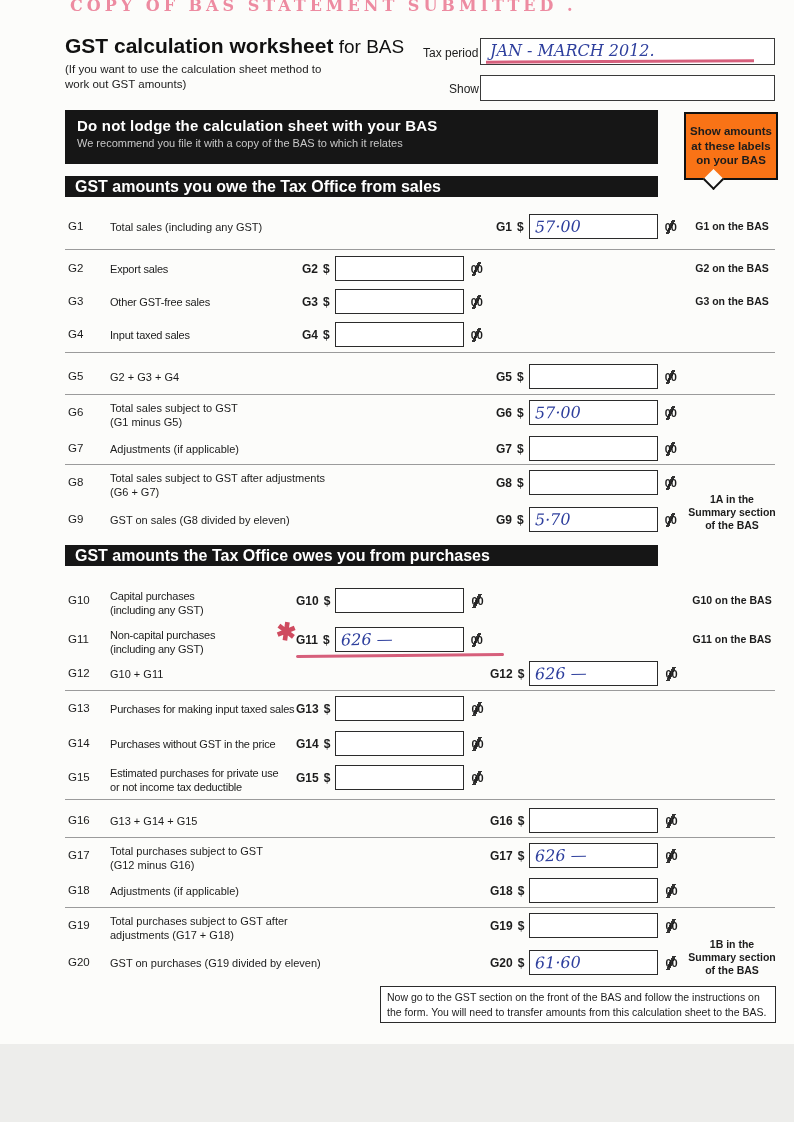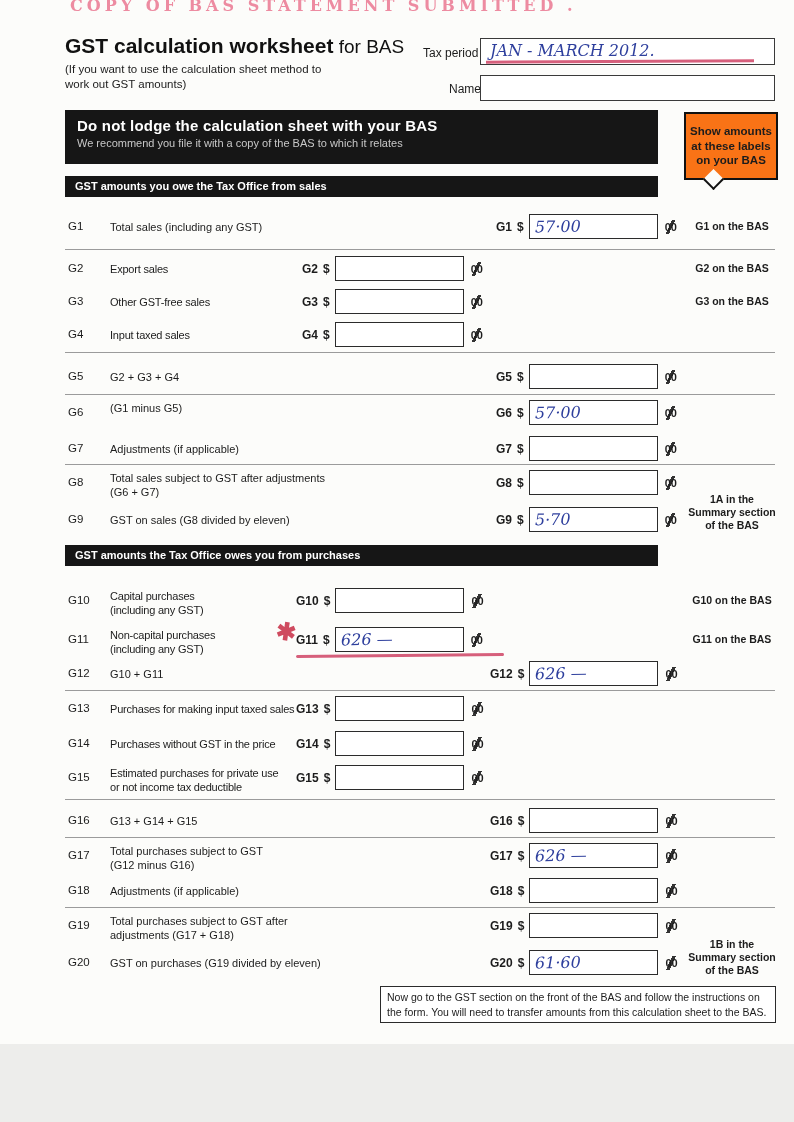--- a/index.html
+++ b/index.html
@@ -37,21 +37,21 @@
   .callout{position:absolute;left:684px;top:112px;width:94px;height:68px;background:#f97316;
       border:2px solid #111;box-sizing:border-box;display:flex;align-items:center;
       justify-content:center;text-align:center;font-size:11.5px;font-weight:bold;
       line-height:1.25;padding:2px;}
   .callout-tail{position:absolute;left:706px;top:172px;width:13px;height:13px;
       background:#fcfcfa;border-right:2px solid #111;border-bottom:2px solid #111;
       transform:rotate(45deg);}
 
   
   .secbar{position:absolute;left:65px;width:593px;height:21px;background:#161616;color:#fff;
-      font-size:11px;font-weight:bold;line-height:21px;padding-left:10px;
+      font-size:16px;font-weight:bold;line-height:21px;padding-left:10px;
       box-sizing:border-box;}
 
   
   .row{position:absolute;left:0;width:794px;height:0;}
   .rcode{position:absolute;left:68px;top:6px;font-size:11.5px;}
   .rdesc{position:absolute;left:110px;top:6px;width:360px;font-size:11px;line-height:1.28;}
   .rdesc span{display:block;}
   .rdesc.tall{top:1px;}
   .midrow .rdesc{width:190px;letter-spacing:-0.2px;}
   .field{position:absolute;top:0;height:25px;display:flex;align-items:center;gap:5px;}
@@ -87,21 +87,21 @@
   <div class="sub">
     <span>(If you want to use the calculation sheet method to</span>
     <span>work out GST amounts)</span>
   </div>
 
   <div class="tplabel" style="left:423px;top:46px;">Tax period</div>
   <div class="hdrbox" style="left:480px;top:38px;height:27px;"></div>
   <div class="taxval"><span class="hw" style="transform:none;">JAN - MARCH 2012.</span></div>
   <div class="taxline"></div>
 
-  <div class="tplabel" style="left:449px;top:82px;">Name</div>
+  <div class="tplabel" style="left:449px;top:82px;">Show</div>
   <div class="hdrbox" style="left:480px;top:75px;height:26px;"></div>
 
   <div class="banner">
     <div class="bt">Do not lodge the calculation sheet with your BAS</div>
     <div class="bs">We recommend you file it with a copy of the BAS to which it relates</div>
   </div>
   <div class="callout">Show amounts at these labels on your BAS</div>
   <div class="callout-tail"></div>
 
   <div class="secbar" style="top:176px;">GST amounts you owe the Tax Office from sales</div>
@@ -175,20 +175,21 @@
       <span class="dollar">$</span>
       <div class="abox"></div>
       <span class="cents">00</span>
     </div>
   </div>
   <div class="sep" style="top:394px;"></div>
 
   <div class="row" style="top:400px;">
     <span class="rcode">G6</span>
     <div class="rdesc tall">
+      <span>Total sales subject to GST</span>
       <span>(G1 minus G5)</span>
     </div>
     <div class="field fright">
       <span class="fcode">G6</span>
       <span class="dollar">$</span>
       <div class="abox">
           <span class="hw">57·00</span>
         </div>
       <span class="cents">00</span>
     </div>

